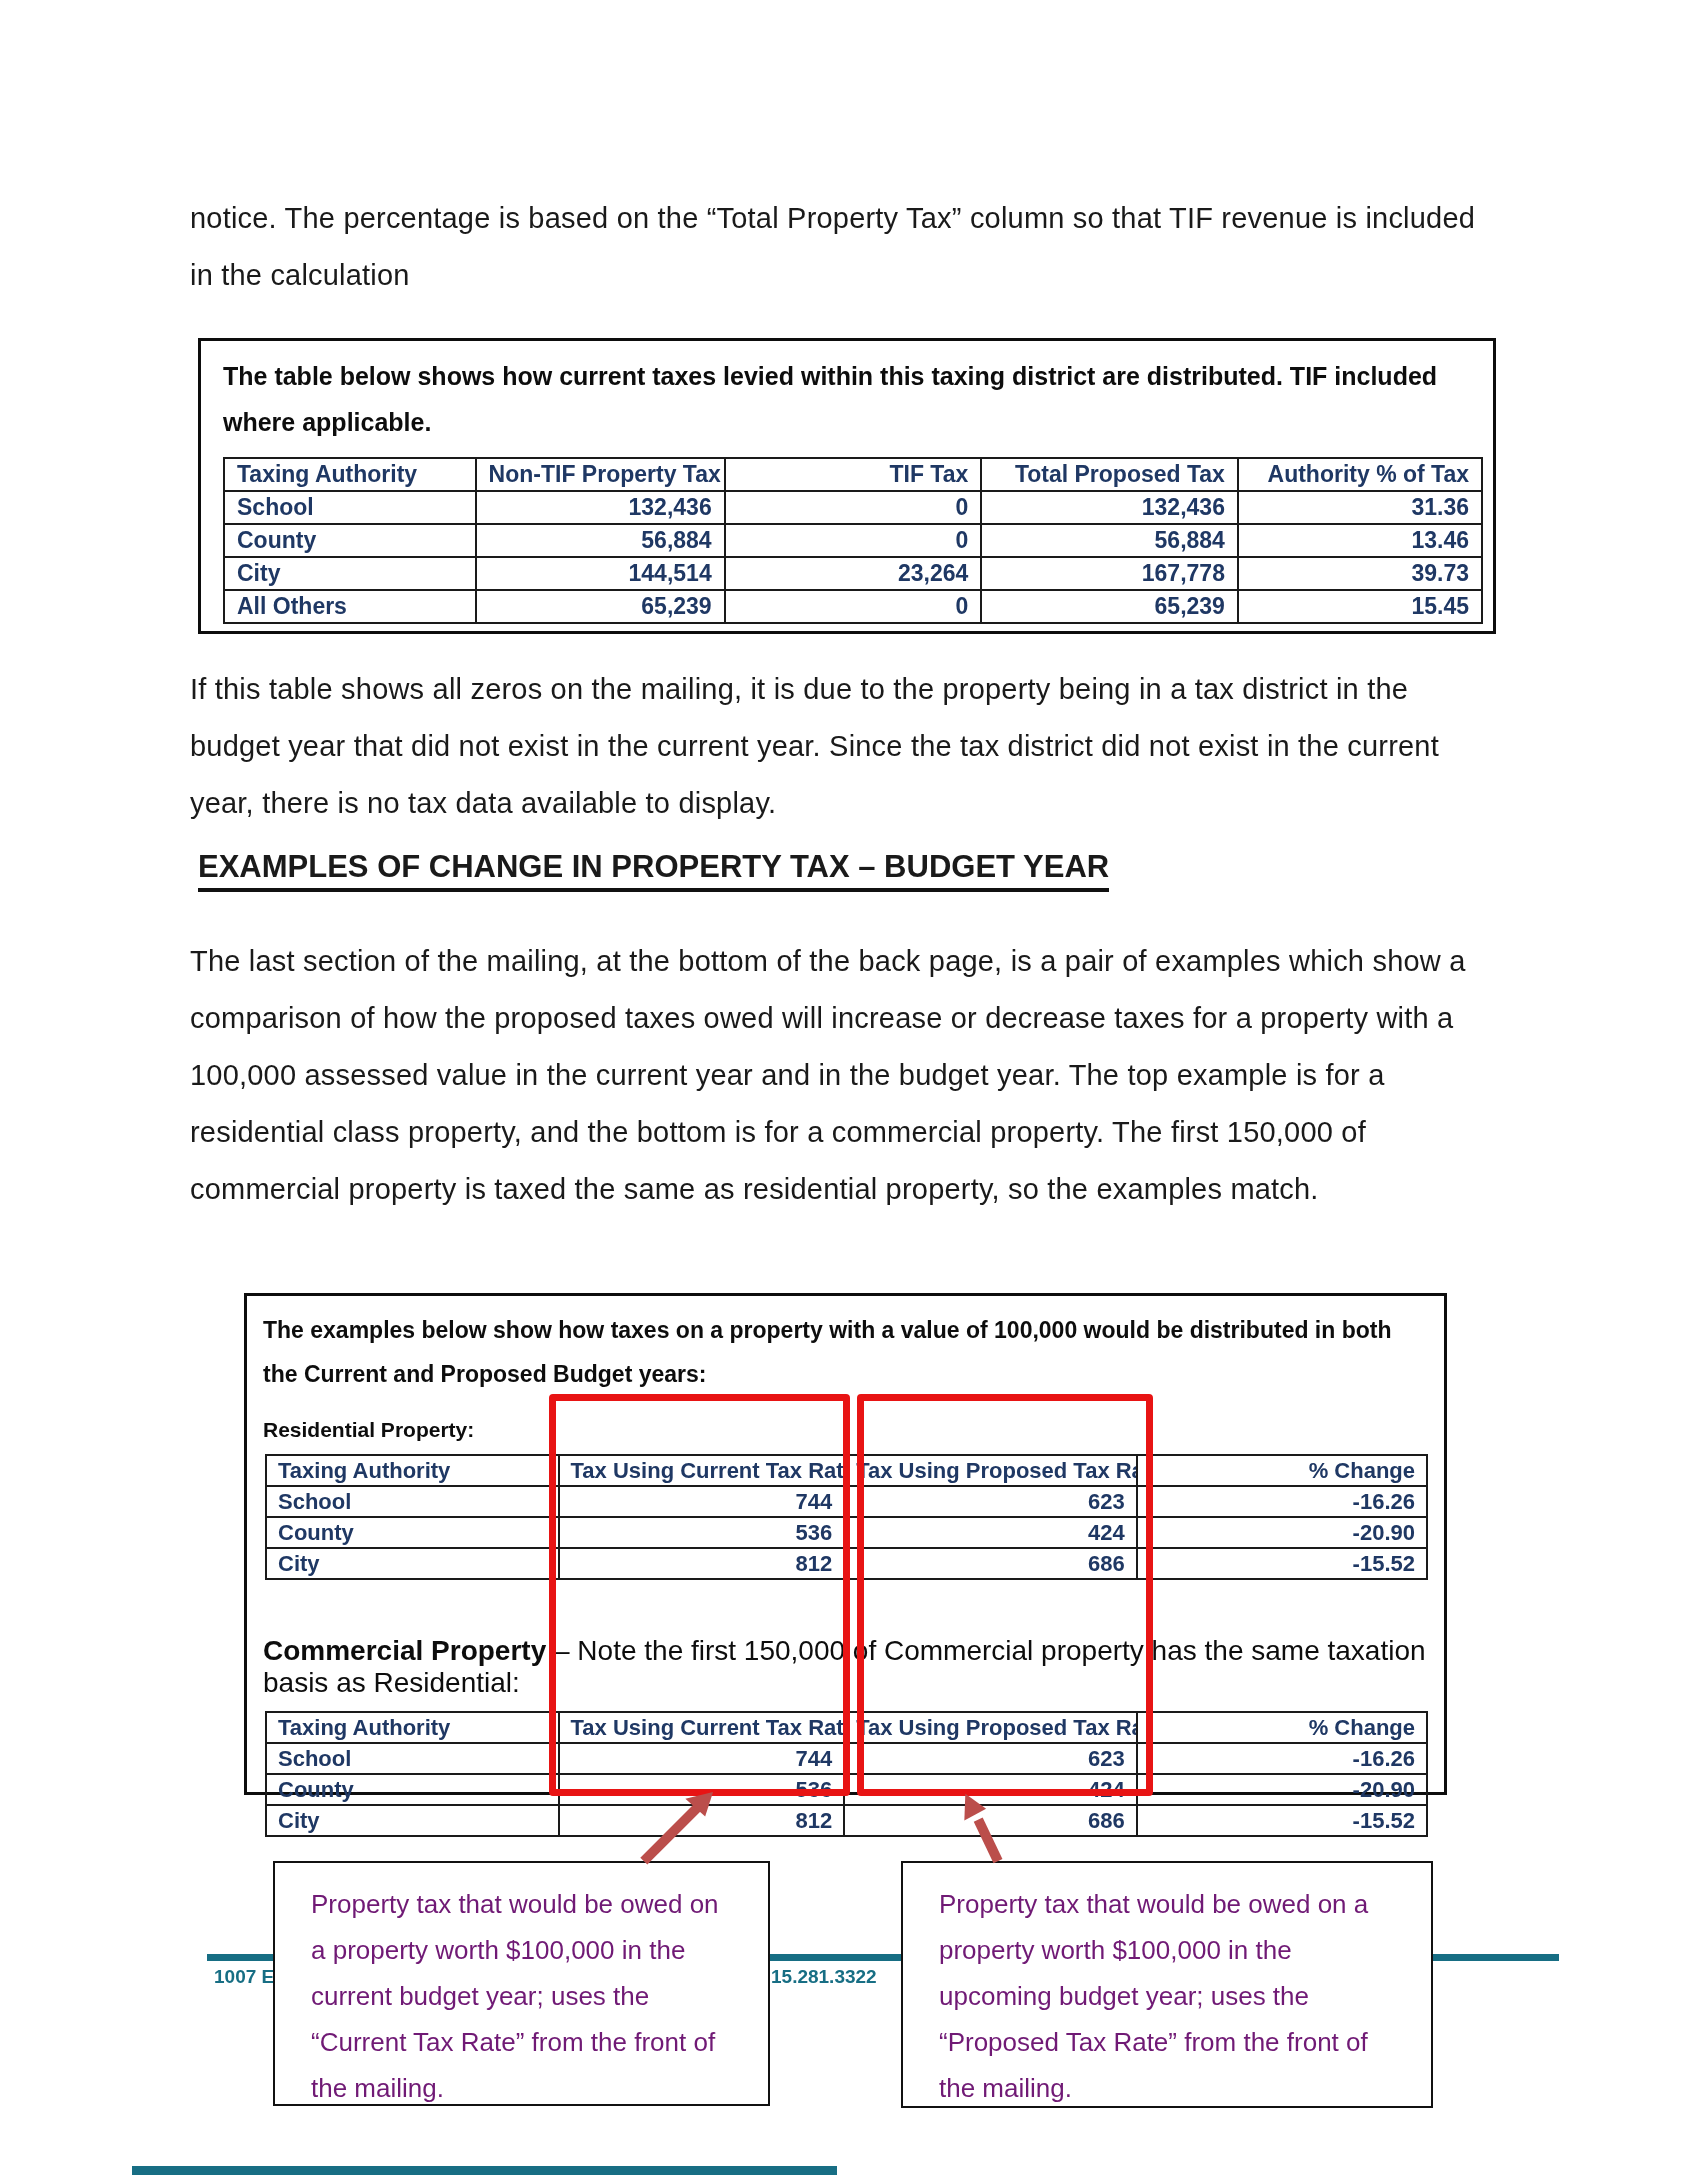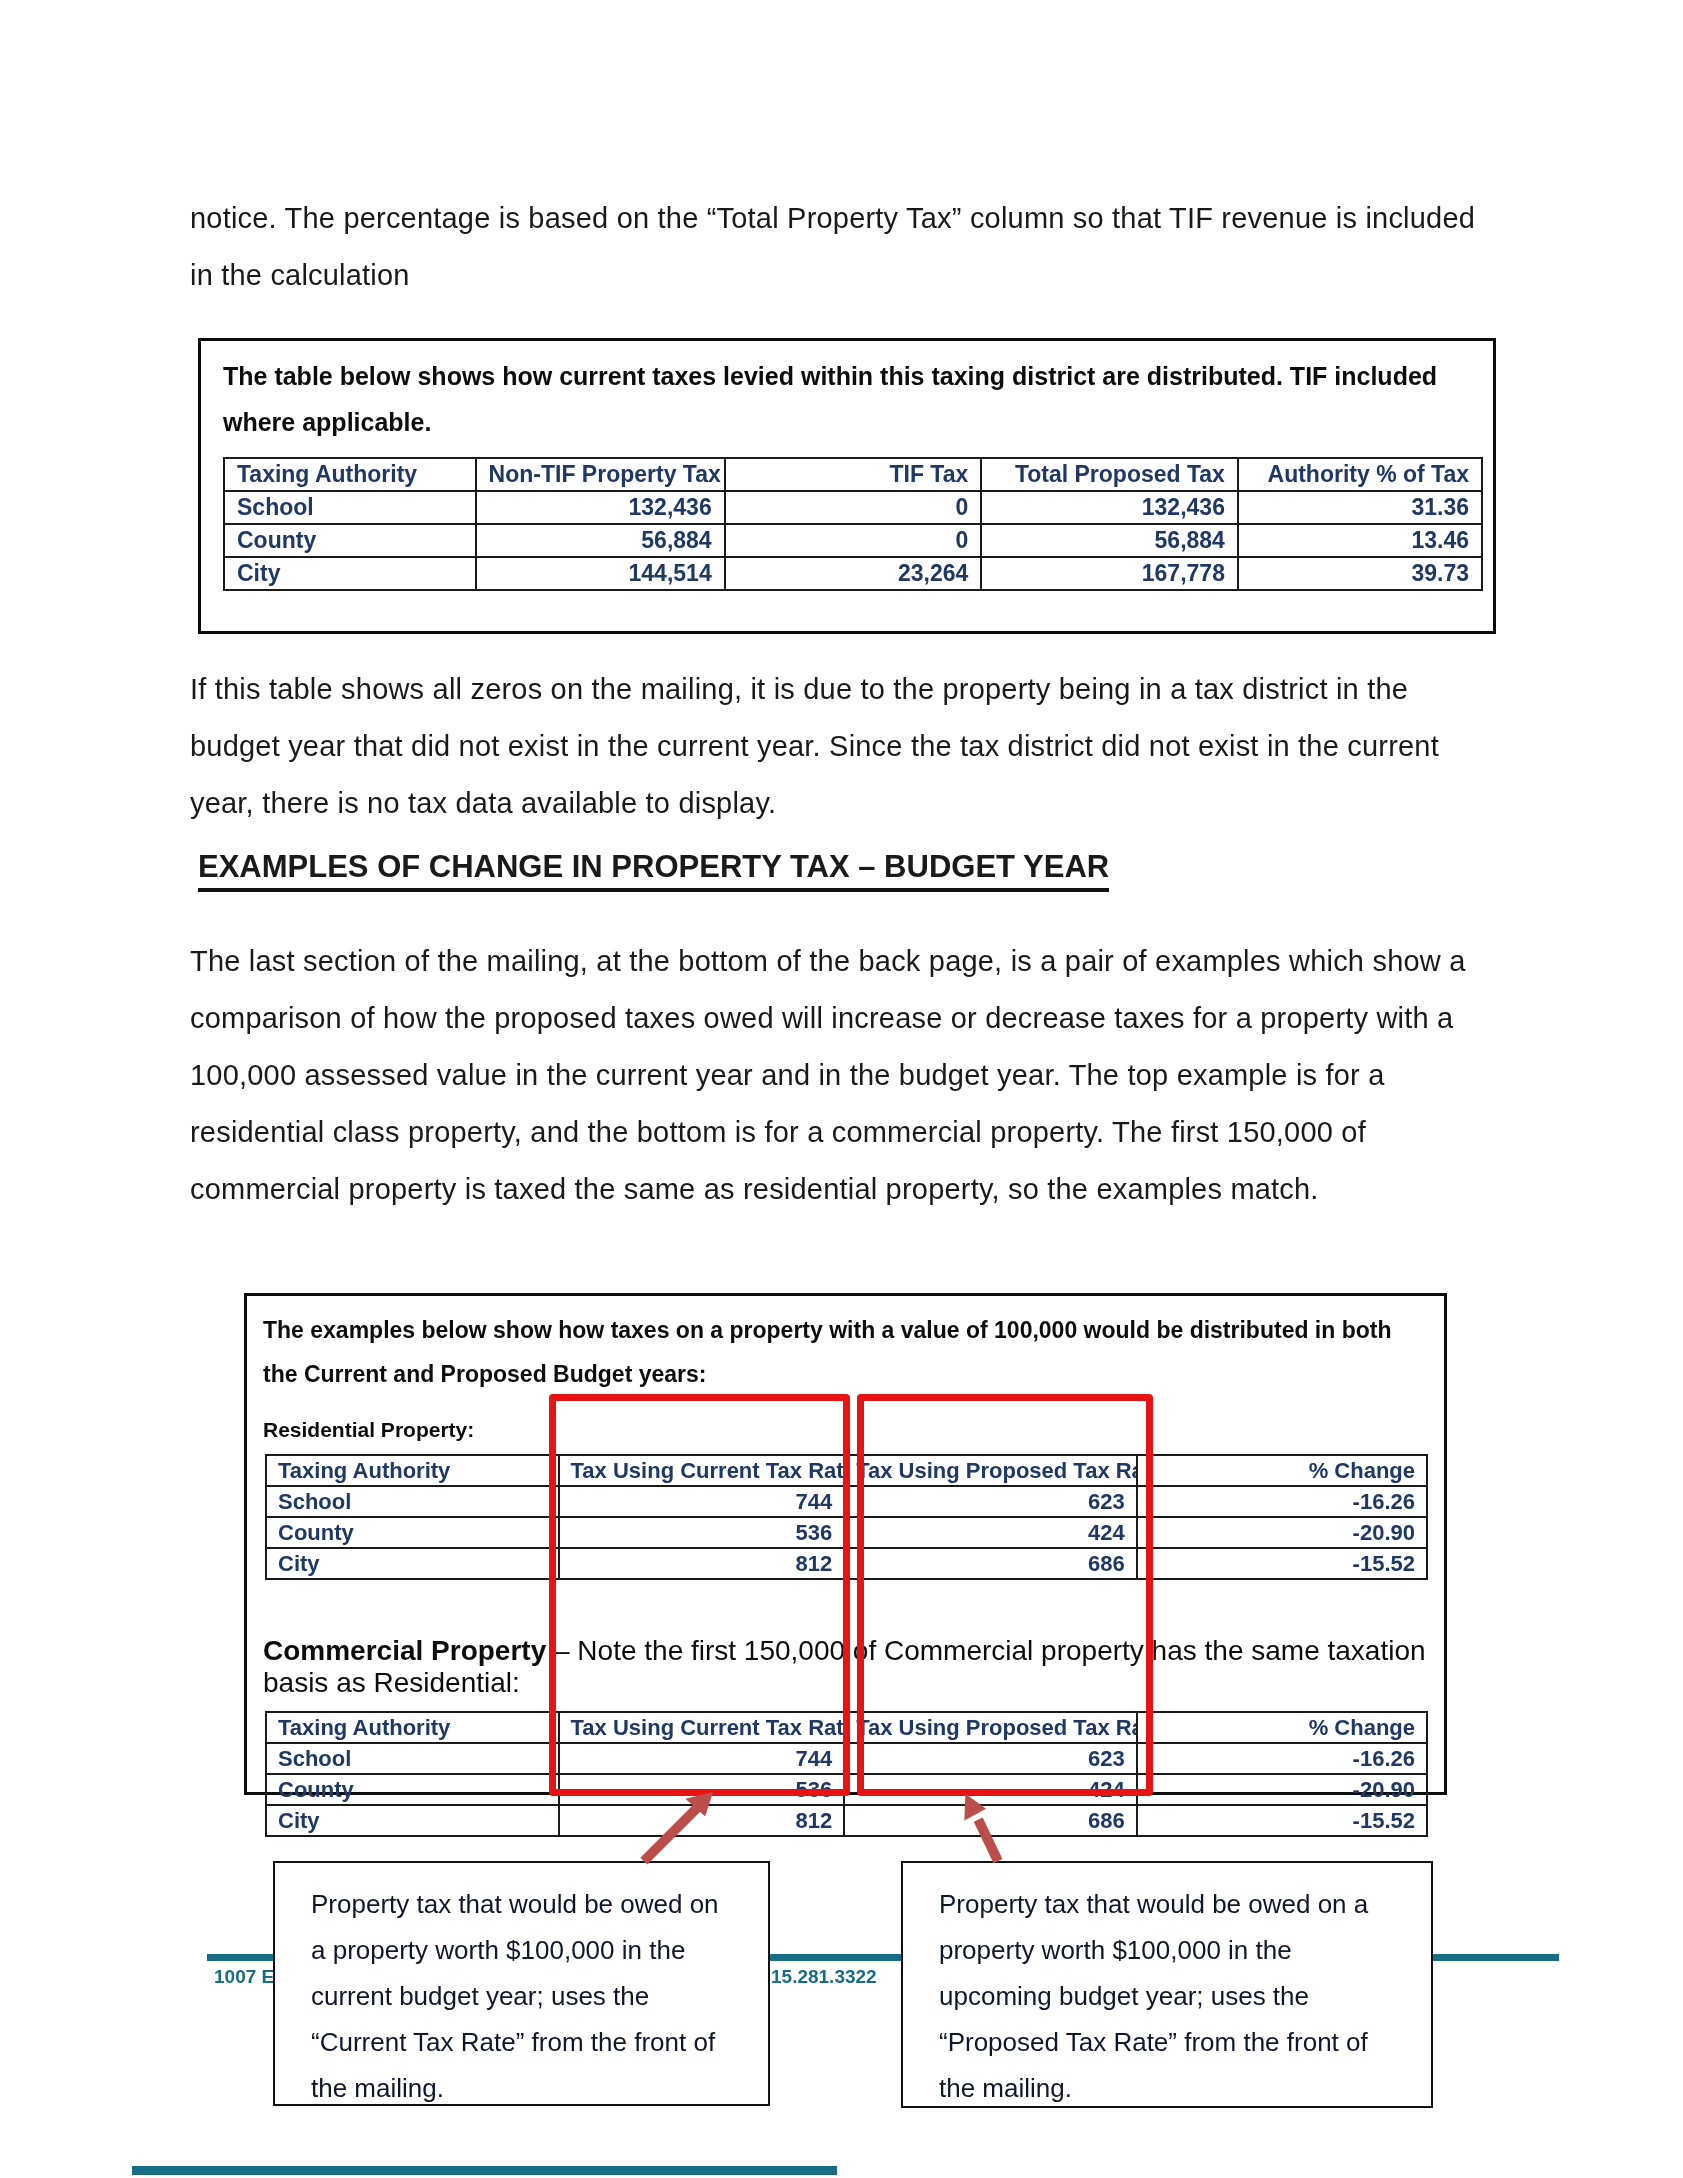--- a/index.html
+++ b/index.html
@@ -68,21 +68,21 @@
   
   .footer-line{position:absolute;left:207px;top:1954px;width:1352px;height:7px;background:#176e84;z-index:5;}
   .footer-text{position:absolute;top:1966px;font-size:19px;font-weight:bold;color:#176e84;z-index:6;white-space:nowrap;}
   #footer-address{left:214px;}
   #footer-phone{left:771px;}
   .bottom-line{position:absolute;left:132px;top:2166px;width:705px;height:9px;background:#176e84;}
   
   .callout{
     position:absolute;background:#ffffff;border:2px solid #111;
     box-sizing:border-box;z-index:20;
-    font-size:26px;line-height:46px;color:#0f172a;
+    font-size:26px;line-height:46px;color:#701a75;
     padding:18px 30px 10px 36px;
   }
   #callout-current{left:273px;top:1861px;width:497px;height:245px;}
   #callout-proposed{left:901px;top:1861px;width:532px;height:247px;}
 </style>
 </head>
 <body>
 
 <div class="page">
 
@@ -120,20 +120,27 @@
         <td class="ar">56,884</td>
         <td class="ar">13.46</td>
       </tr>
       <tr>
         <td class="al">City</td>
         <td class="ar">144,514</td>
         <td class="ar">23,264</td>
         <td class="ar">167,778</td>
         <td class="ar">39.73</td>
       </tr>
+      <tr>
+        <td class="al">All Others</td>
+        <td class="ar">65,239</td>
+        <td class="ar">0</td>
+        <td class="ar">65,239</td>
+        <td class="ar">15.45</td>
+      </tr>
     </tbody>
       </table>
   </div>
 
   <div class="para" id="para-zeros">If this table shows all zeros on the mailing, it is due to the property being in a tax district in the budget year that did not exist in the current year.  Since the tax district did not exist in the current year, there is no tax data available to display.</div>
 
   <div class="section-heading">EXAMPLES OF CHANGE IN PROPERTY TAX – BUDGET YEAR</div>
 
   <div class="para" id="para-examples">The last section of the mailing, at the bottom of the back page, is a pair of examples which show a comparison of how the proposed taxes owed will increase or decrease taxes for a property with a 100,000 assessed value in the current year and in the budget year.  The top example is for a residential class property, and the bottom is for a commercial property.  The first 150,000 of commercial property is taxed the same as residential property, so the examples match.</div>
 

